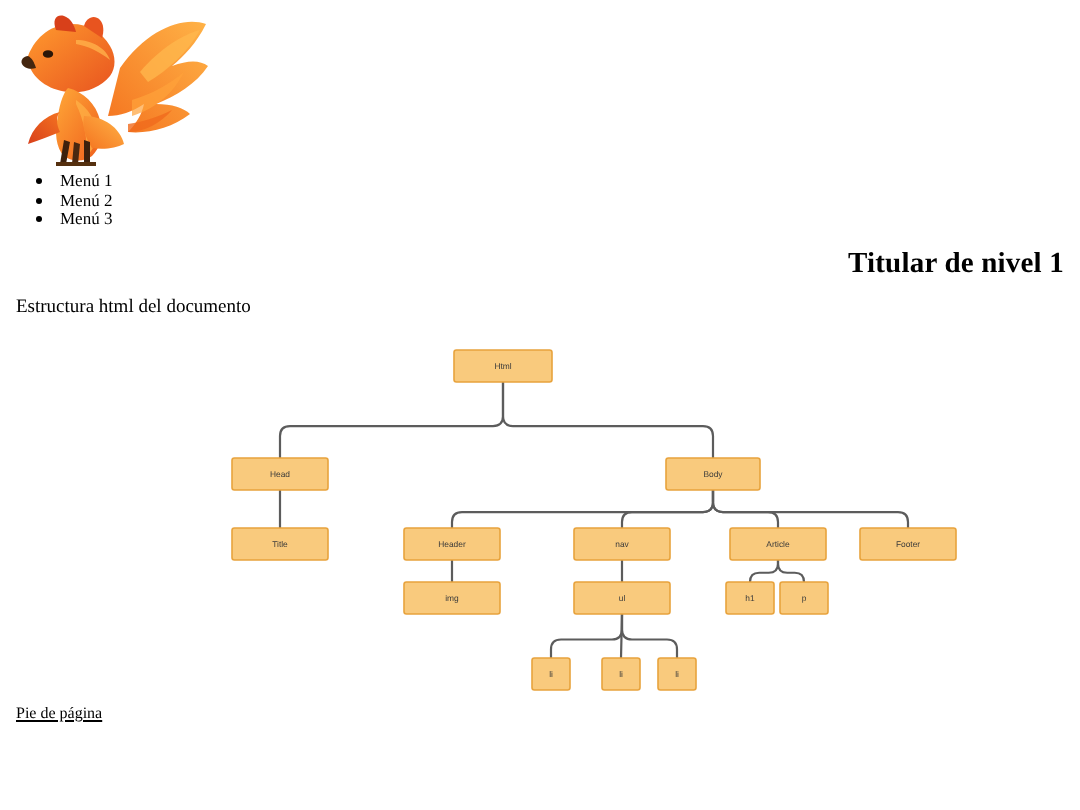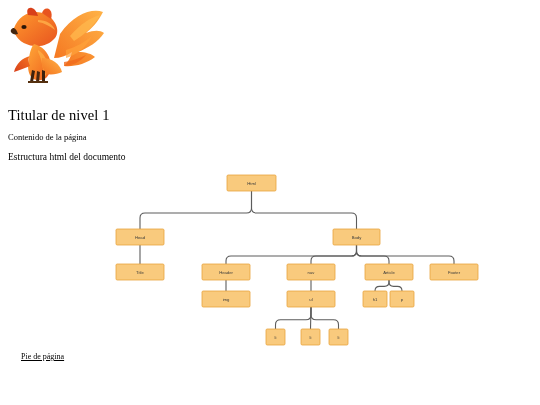--- a/index.html
+++ b/index.html
@@ -40,36 +40,37 @@
   }
   ul.menu li {
     font-size: 8.5px;
     line-height: 9.6px;
     color: #000;
   }
 
   
   .h1 {
     font-size: 14.5px;
-    font-weight: normal;
-    margin: 23px 0 8px 0;
+    font-weight: bold;
+    margin: 9px 0 8px 0;
     letter-spacing: .1px;
+    text-align: right;
   }
   .para {
     font-size: 8.5px;
     margin: 0 0 10px 0;
   }
   .h3 {
     font-size: 9.5px;
     font-weight: normal;
     margin: 0 0 6px 0;
   }
   .footer-text {
     position: absolute;
-    left: 21px;
+    left: 8px;
     top: 352px;
     font-size: 8px;
     text-decoration: underline;
   }
 
   
   .diagram {
     position: absolute;
     left: 0;
     top: 160px;
@@ -154,23 +155,33 @@
       <path d="M34 52 C44 52 52 58 54 66 C50 68 44 69 38 68 C34 62 33 56 34 52 Z" fill="url(#gB)"></path>
 
       <path d="M24 64 L22 76 L25 76 L27 65 Z" fill="#3d210d"></path>
       <path d="M29 65 L28 76 L31 76 L32 66 Z" fill="#4a2810"></path>
       <path d="M34 64 L34 76 L37 76 L37 65 Z" fill="#3d210d"></path>
 
       <path d="M20 75 L40 75 L40 77 L20 77 Z" fill="#55300f"></path>
     </svg>
   </div>
 
+  <ul class="menu">
+    <li>
+      <span>Menú 1</span>
+    </li>
+    <li>
+      <span>Menú 2</span>
+    </li>
+    <li>
+      <span>Menú 3</span>
+    </li>
+  </ul>
 
   <div class="h1">Titular de nivel 1</div>
-  <div class="para">Contenido de la página</div>
   <div class="h3">Estructura html del documento</div>
 
   <div class="footer-text">Pie de página</div>
 
   <div class="diagram">
     <svg id="tree-svg" viewBox="0 0 540 200" width="540" height="200" aria-hidden="true">
       <g id="edge-layer">
           <path d="M 251.5 31 L 251.5 48.04 Q 251.5 53.04 246.5 53.04 L 145 53.04 Q 140 53.04 140 58.04 L 140 69" class="edge" stroke="#5c5c5c"></path>
           <path d="M 251.5 31 L 251.5 48.04 Q 251.5 53.04 256.5 53.04 L 351.5 53.04 Q 356.5 53.04 356.5 58.04 L 356.5 69" class="edge" stroke="#5c5c5c"></path>
           <path d="M 140 85 L 140 104" class="edge" stroke="#5c5c5c"></path>

